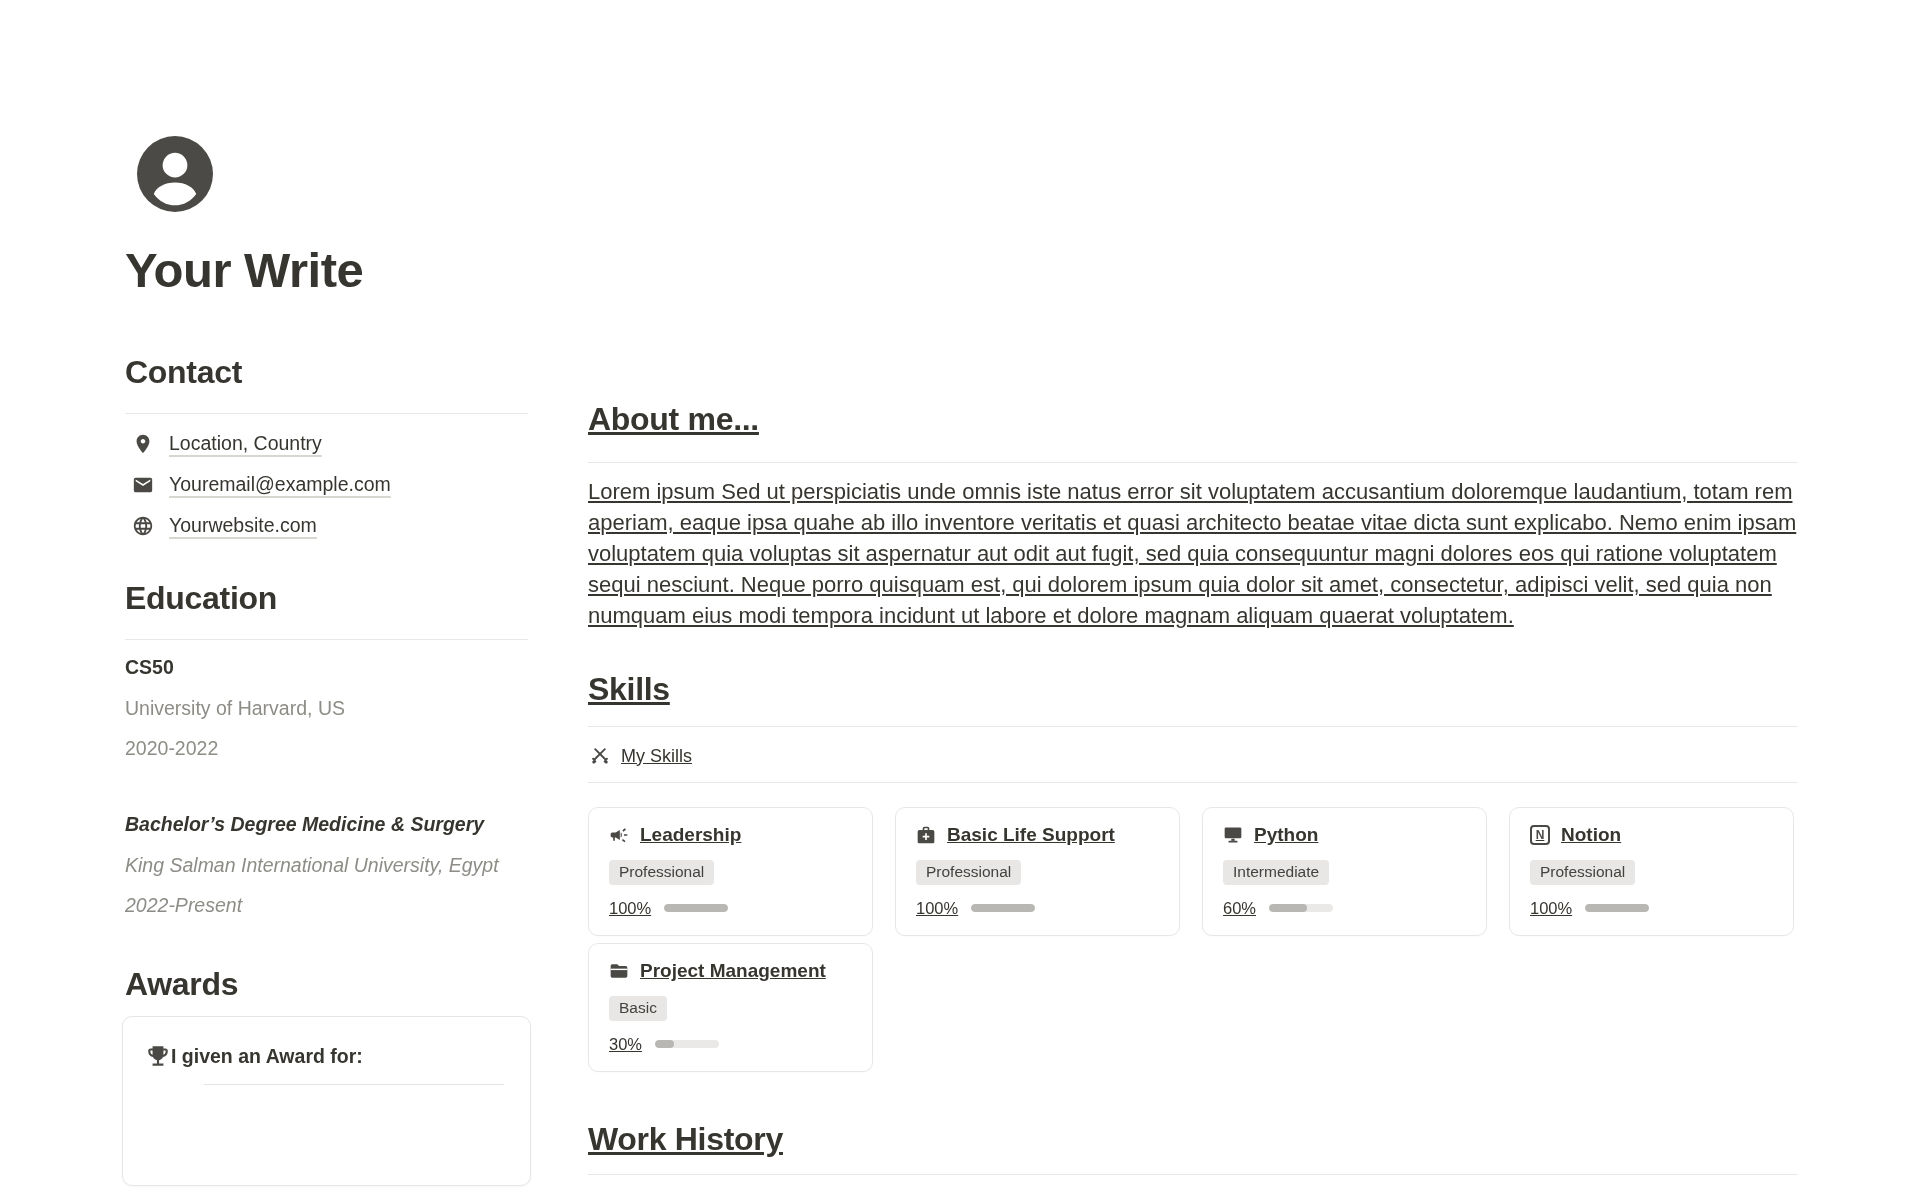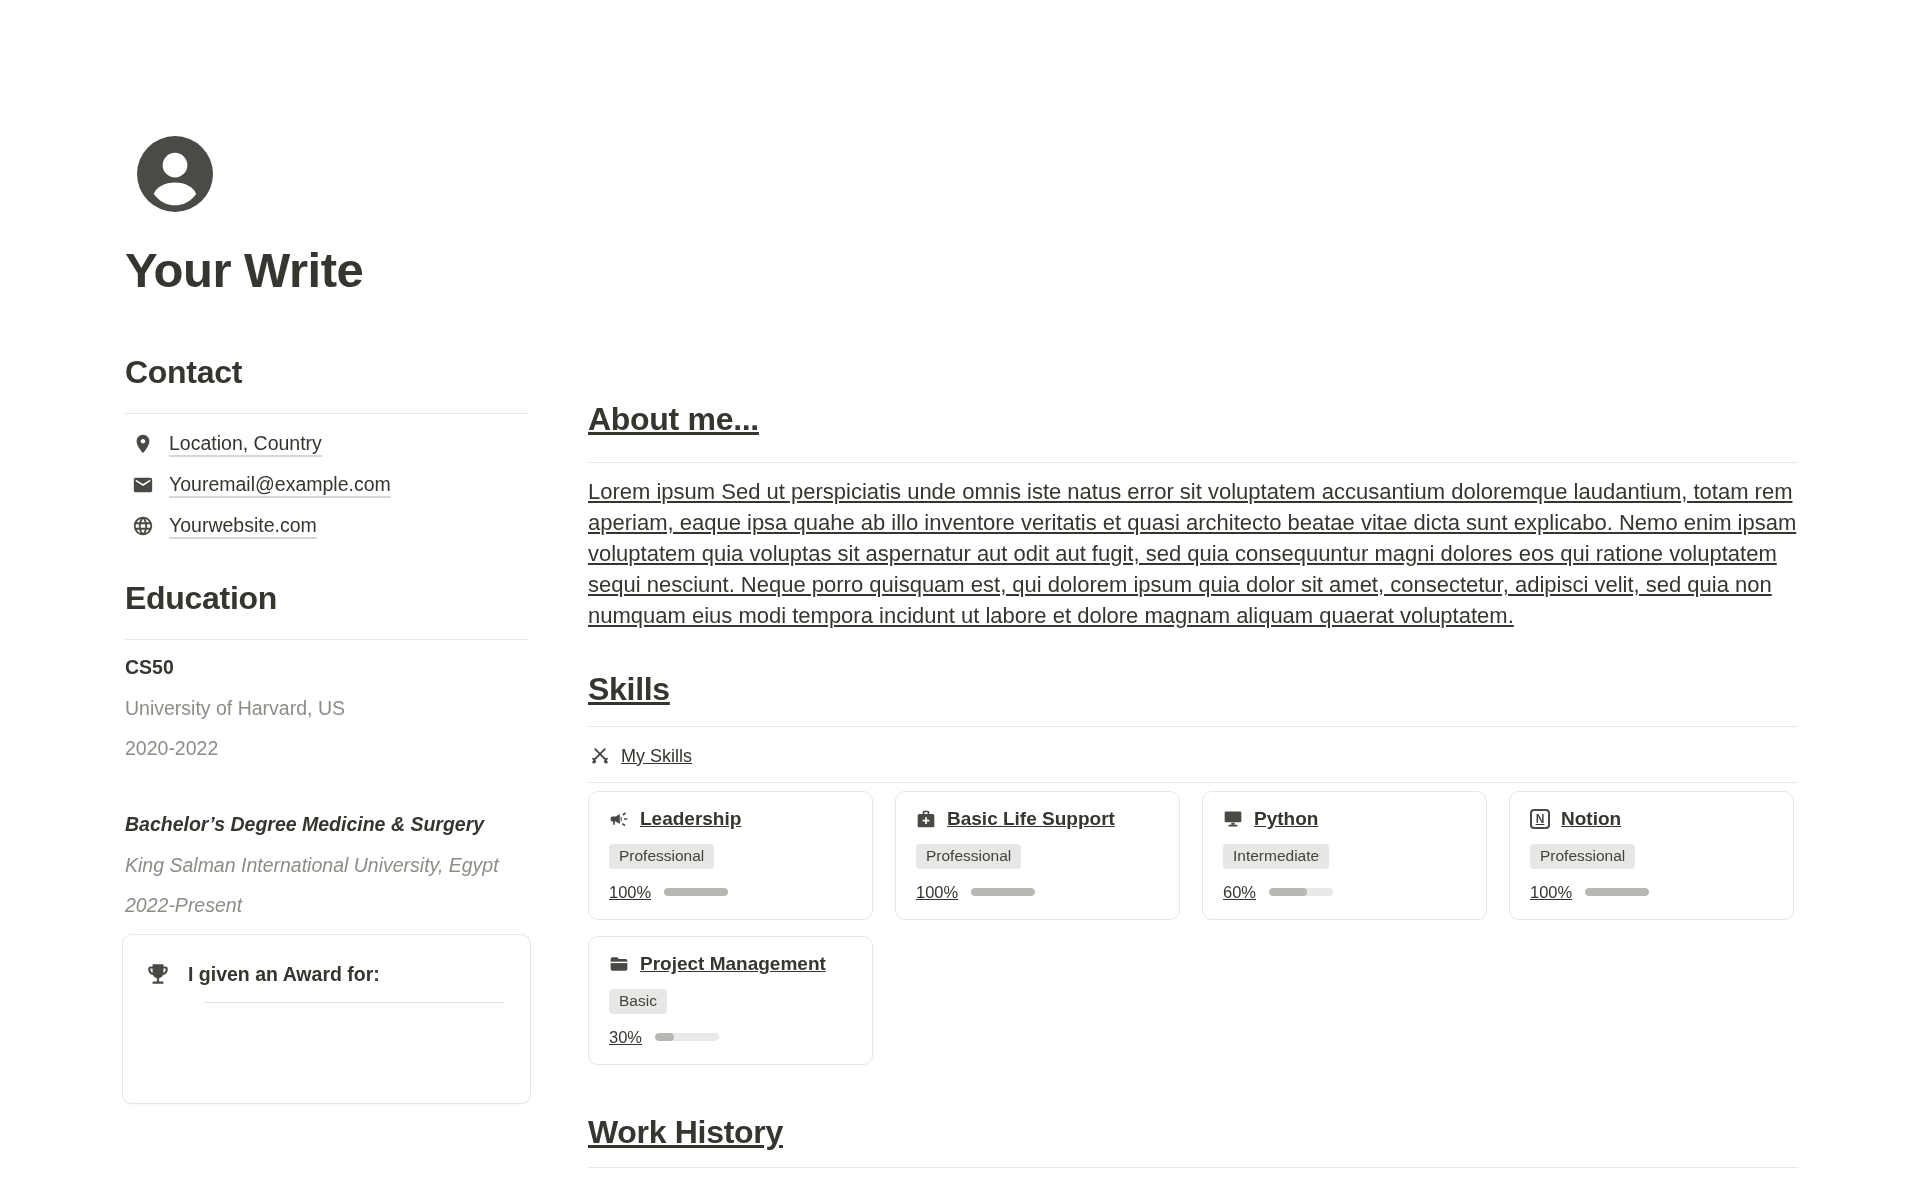--- a/index.html
+++ b/index.html
@@ -34,32 +34,32 @@
   .edu-degree{font-size:19.5px;font-weight:700;line-height:24px;}
   .edu-school{margin-top:13px;font-size:19.5px;color:#8D8C86;line-height:32px;}
   .edu-years{margin-top:8px;font-size:19.5px;color:#8D8C86;line-height:32px;}
 
   .awards-heading{margin-top:44px;}
   .award-card{
     margin-top:13px;margin-left:-3px;width:409px;box-sizing:border-box;height:170px;
     border:1px solid #E6E5E2;border-radius:10px;background:#fff;padding:26px 22px;
     box-shadow:0 1px 2px rgba(15,15,15,.03);
   }
-  .award-row{display:flex;align-items:center;gap:17px;}
+  .award-row{display:flex;align-items:center;}
   .award-label{font-size:19.5px;font-weight:700;}
   .award-line{margin:15px 0 0 59px;height:1px;width:300px;background:#E4E3E0;}
 
   .about-para{margin-top:13px;font-size:22px;line-height:31px;color:#37352F;}
   .right-col .divider{margin-top:24px;}
   .skills-heading{margin-top:39px;}
   .divider.tight{margin-top:18px;}
   .group-row{margin-top:17px;display:flex;align-items:center;gap:11px;height:24px;font-size:18px;padding-left:2px;}
   .divider.under-group{margin-top:14px;}
 
-  .cards-grid{margin-top:8px;display:grid;grid-template-columns:repeat(4,285px);gap:16px 22px;}
+  .cards-grid{margin-top:24px;display:grid;grid-template-columns:repeat(4,285px);gap:7px 22px;}
   .skill-card{
     box-sizing:border-box;border:1px solid #E8E7E4;border-radius:10px;background:#fff;
     padding:15px 20px 17px;box-shadow:0 1px 2px rgba(15,15,15,.02);cursor:pointer;
   }
   .skill-title-row{display:flex;align-items:center;gap:11px;font-size:19px;font-weight:600;height:24px;}
   .pill{
     display:inline-block;margin-top:13px;background:#E8E7E5;border-radius:4px;
     padding:3px 10px 4px;font-size:15.5px;color:#43423E;
   }
   .progress-row{display:flex;align-items:center;margin-top:13px;font-size:16.5px;height:20px;}
@@ -120,20 +120,21 @@
     <div class="edu-degree">CS50</div>
     <div class="edu-school">University of Harvard, US</div>
     <div class="edu-years">2020-2022</div>
   </div>
   <div class="edu-entry2">
     <div class="edu-degree">Bachelor’s Degree Medicine &amp; Surgery</div>
     <div class="edu-school">King Salman International University, Egypt</div>
     <div class="edu-years">2022-Present</div>
   </div>
 
+  <div class="section-title awards-heading">Awards</div>
 
   <div class="award-card">
     <div class="award-row">
       <svg class="icon" width="26" height="26" viewBox="0 0 24 24">
         <path d="M19 5h-2V3H7v2H5c-1.1 0-2 .9-2 2v1c0 2.55 1.92 4.63 4.39 4.94.63 1.5 1.98 2.63 3.61 2.96V19H7v2h10v-2h-4v-3.1c1.63-.33 2.98-1.46 3.61-2.96C19.08 12.63 21 10.55 21 8V7c0-1.1-.9-2-2-2zM5 8V7h2v3.82C5.84 10.4 5 9.3 5 8zm14 0c0 1.3-.84 2.4-2 2.82V7h2v1z"></path>
       </svg>
       <span class="award-label">I given an Award for:</span>
     </div>
     <div class="award-line"></div>
   </div>

